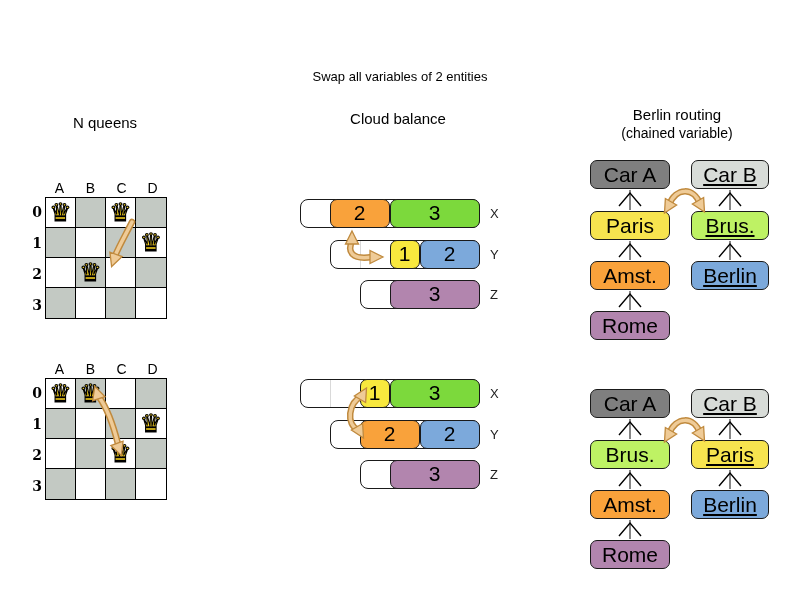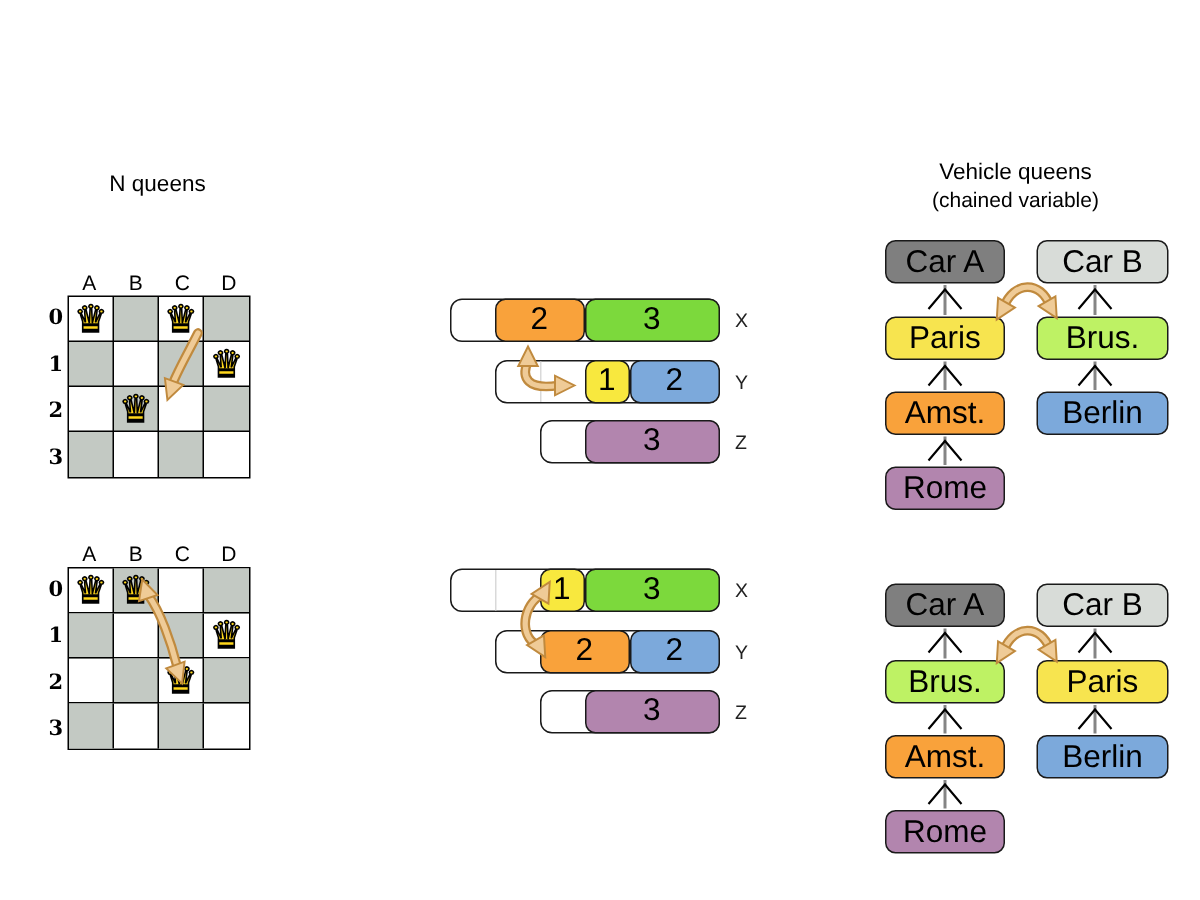--- a/index.html
+++ b/index.html
@@ -48,41 +48,43 @@
   .p30 { left:28.5px; } .p60 { left:58.5px; } .p90 { left:88.5px; }
   .orange { background:#F9A23B; } .green { background:#7CD93C; }
   .yellow { background:#F8E83E; } .blue  { background:#7CA9DB; }
   .purple { background:#B285AE; }
   .utick { position:absolute; top:0; bottom:0; width:1px; background:#d9d9d9; }
   .xyz { position:absolute; left:490px; font-size:13px; color:#222; }
 
   
   .vbox { position:absolute; height:29px; border:1.5px solid #1a1a1a; border-radius:7px;
           display:flex; align-items:center; justify-content:center; font-size:21px; }
-  .vl { left:590px; width:80px; } .vrc { left:691px; width:88px; }
+  .vl { left:590px; width:80px; } .vrc { left:691px; width:78px;text-decoration:underline; }
   .t0 { top:160px; } .t1 { top:211px; } .t2 { top:261px; } .t3 { top:311px; }
   .b0 { top:389px; } .b1 { top:440px; } .b2 { top:490px; } .b3 { top:540px; }
   .car-a { background:#7F7F7F; } .car-b { background:#D8DCD8; }
   .vgreen { background:#bef264; } .vyellow { background:#F7E44F; }
 
   #overlay { position:absolute; left:0; top:0; width:800px; height:600px; pointer-events:none; }
   .conn-line { stroke:#858585; stroke-width:2; }
   .conn-chev { stroke:#000; stroke-width:1.4; fill:none; }
   .arr-out { stroke:#C08A3E; stroke-width:6.5; fill:none; stroke-linecap:round; }
   .arr-in  { stroke:#EFCB97; stroke-width:3.5; fill:none; stroke-linecap:round; }
   .arr-head { fill:#EFCB97; stroke:#C08A3E; stroke-width:1.3; }
 </style>
 </head>
 <body>
 
 <div id="page">
 
+  <div class="subtitle">Swap all variables of 2 entities</div>
 
   <div class="sec-head nq-head">N queens</div>
-  <div class="sec-head vr-head">Vehicle queens</div>
+  <div class="sec-head cb-head">Cloud balance</div>
+  <div class="sec-head vr-head">Berlin routing</div>
   <div class="sec-head vr-sub">(chained variable)</div>
 
   <span class="clabel" style="left:45px;top:180px">A</span>
   <span class="clabel" style="left:76px;top:180px">B</span>
   <span class="clabel" style="left:107px;top:180px">C</span>
   <span class="clabel" style="left:138px;top:180px">D</span>
   <span class="rlabel" style="left:26px;top:204px">0</span>
   <span class="rlabel" style="left:26px;top:235px">1</span>
   <span class="rlabel" style="left:26px;top:266px">2</span>
   <span class="rlabel" style="left:26px;top:297px">3</span>

